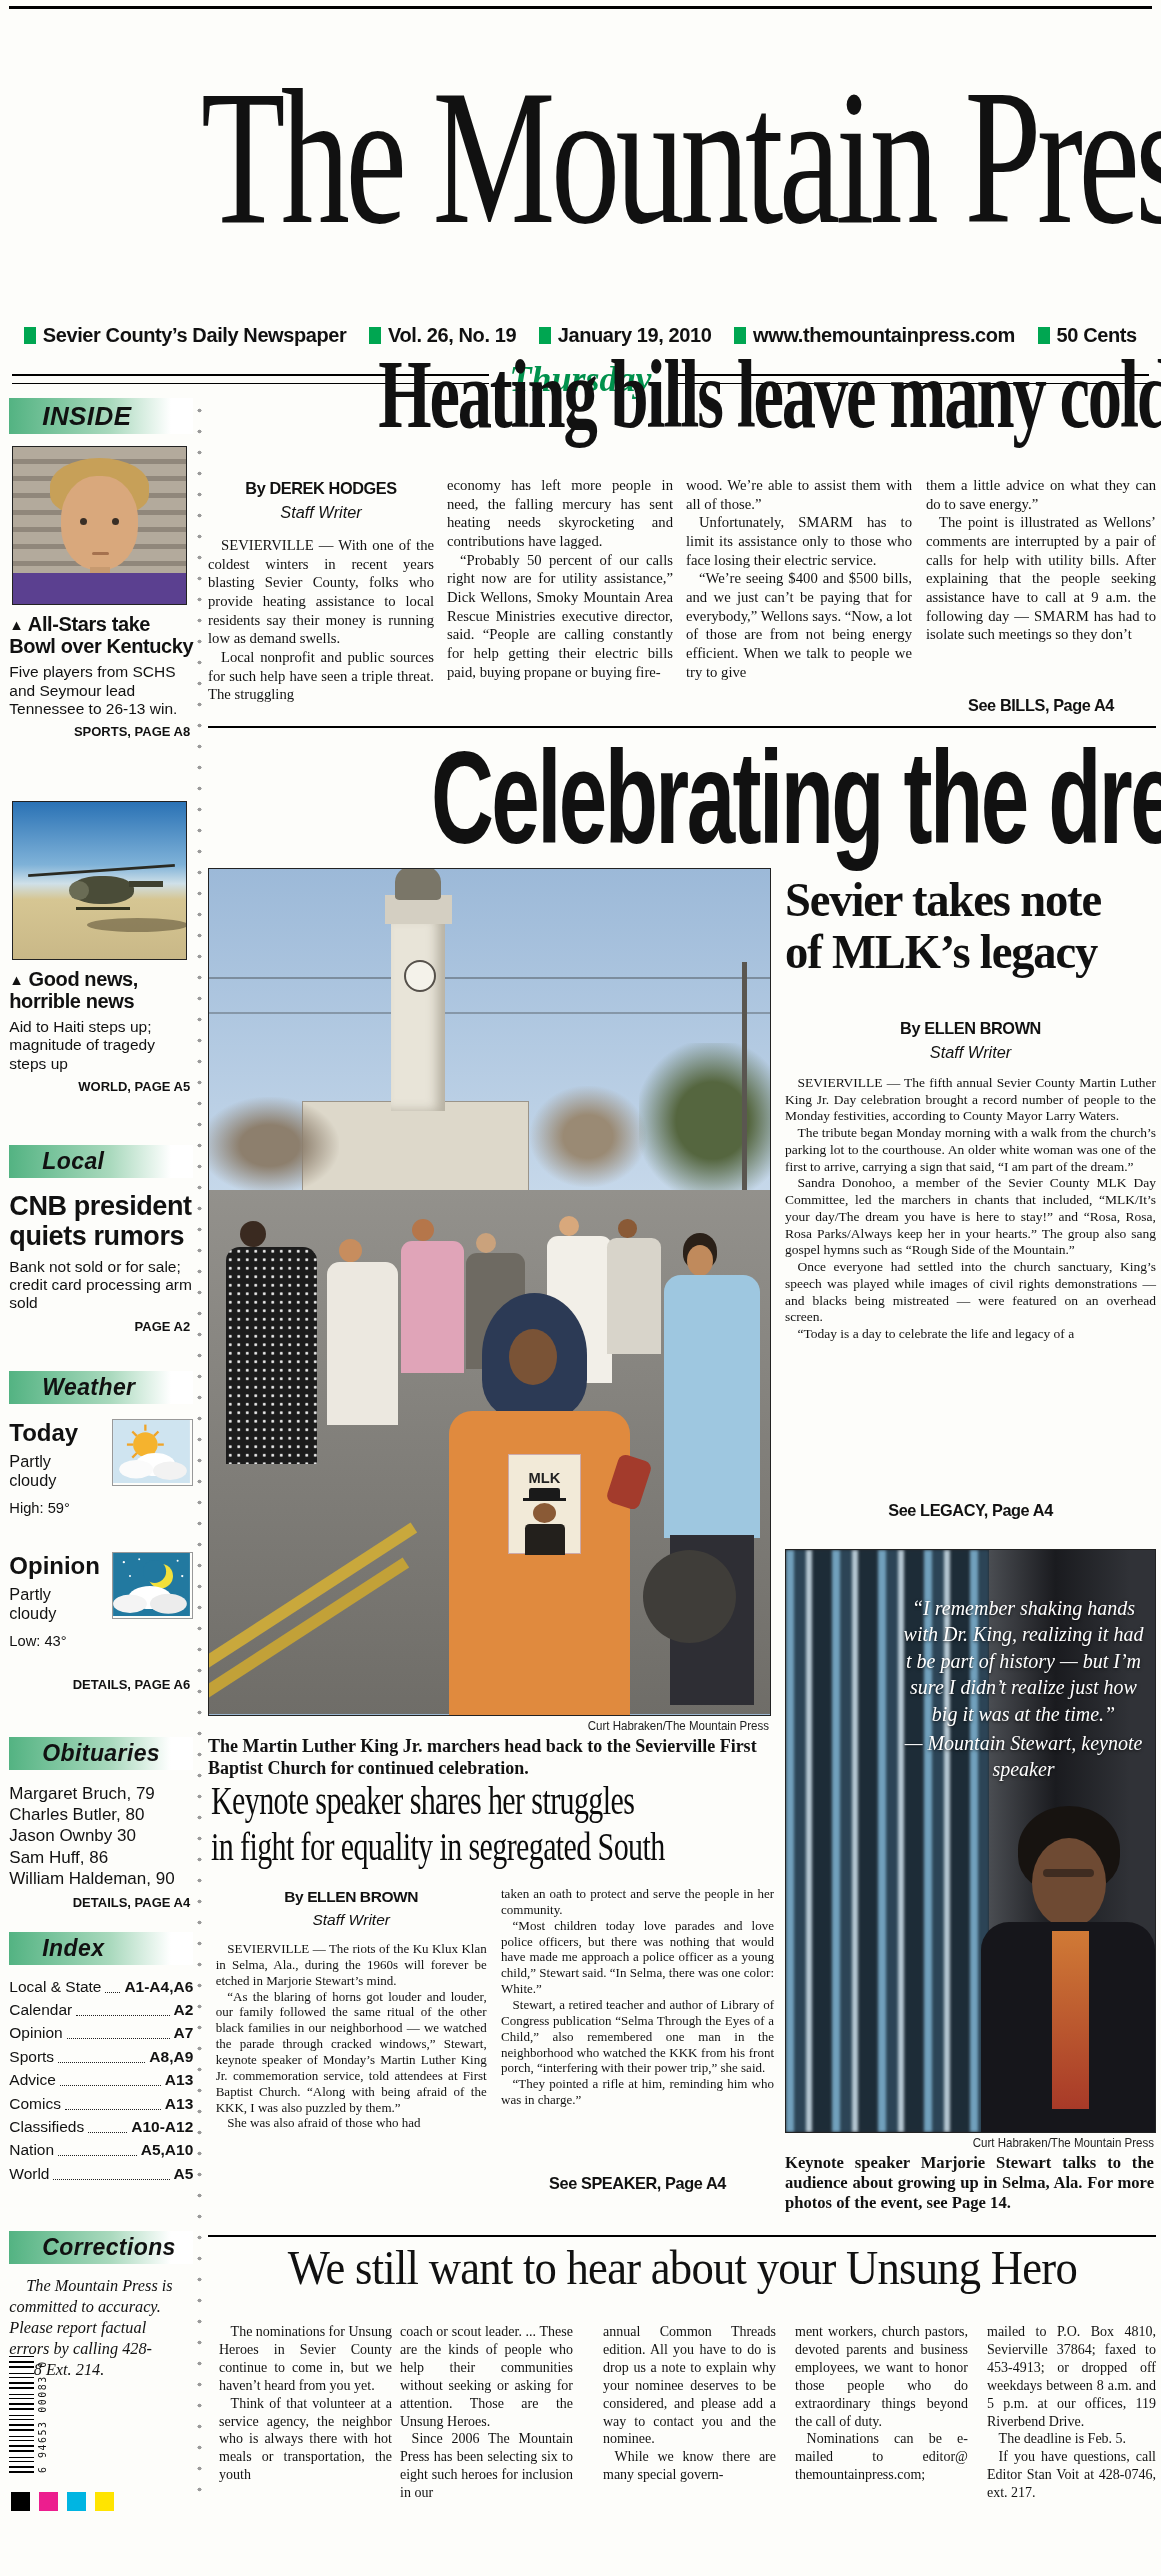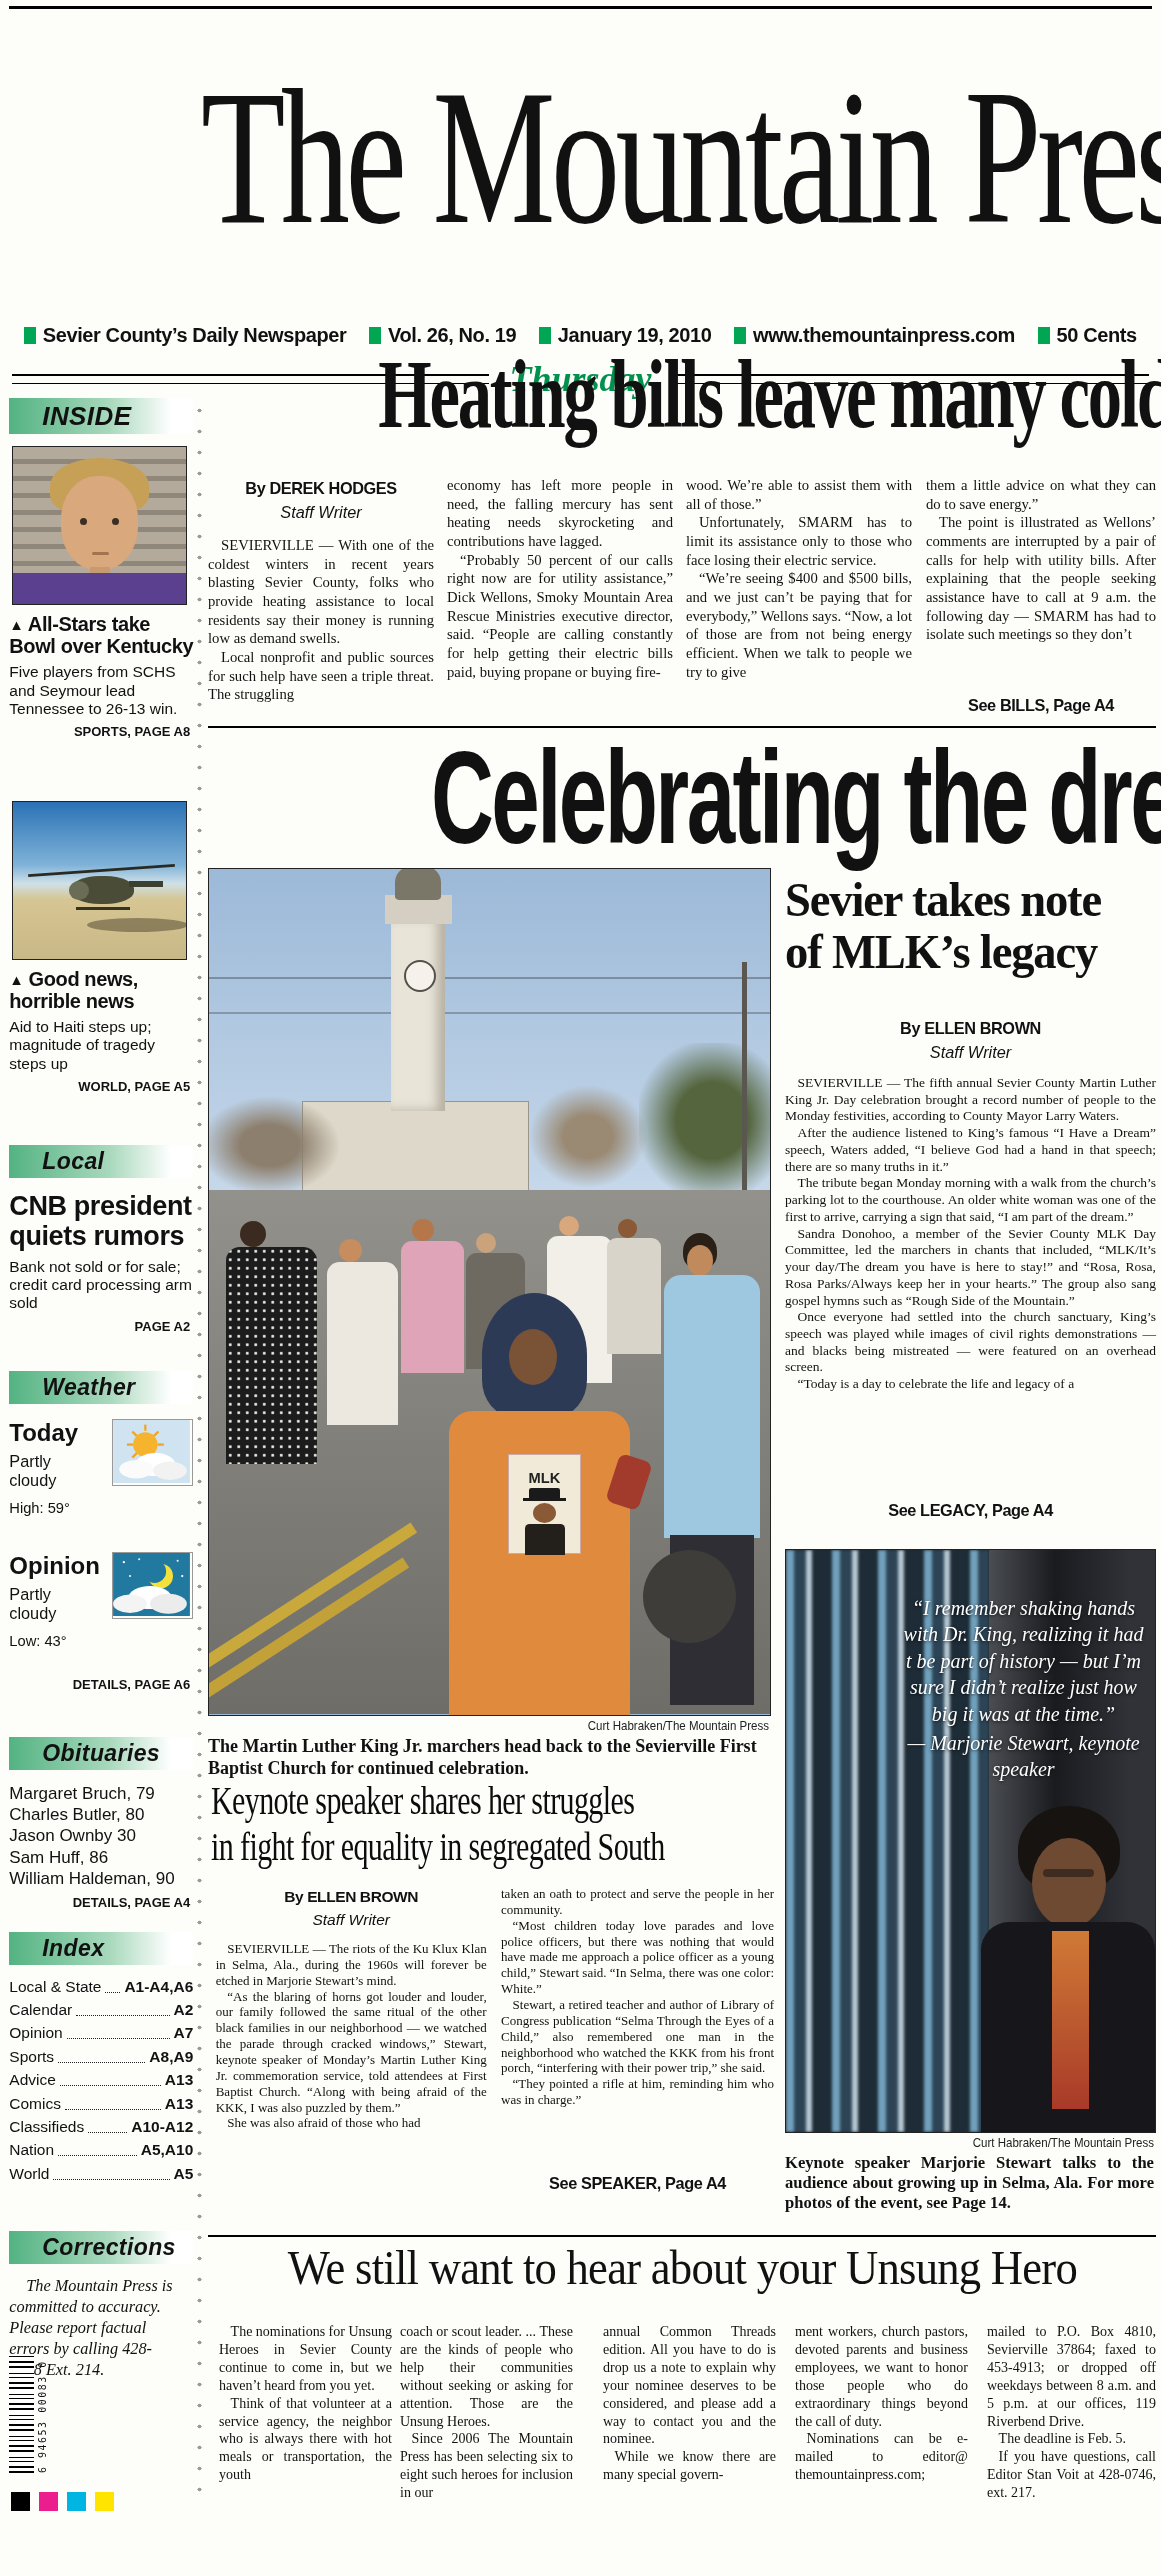--- a/index.html
+++ b/index.html
@@ -385,39 +385,38 @@
     <div class="abs" id="mlk-h" style="left:577px;top:533px;width:371px;">
       <span>Sevier takes note</span>
       <span>of MLK’s legacy</span>
     </div>
     <div class="abs byline" style="left:577px;top:678px;width:371px;">
       <div class="byname">By ELLEN BROWN</div>
       <div class="byrole">Staff Writer</div>
     </div>
     <div class="abs" id="mlk-body" style="left:577px;top:734px;width:371px;">
         <p>SEVIERVILLE — The fifth annual Sevier County Martin Luther King Jr. Day celebration brought a record number of people to the Monday festivities, according to County Mayor Larry Waters.</p>
-        <p>After the audience listened to King’s famous “I Have a Dream” speech, Waters added, “I believe God had a hand in that speech; there are so many truths in it.”</p>
         <p>The tribute began Monday morning with a walk from the church’s parking lot to the courthouse. An older white woman was one of the first to arrive, carrying a sign that said, “I am part of the dream.”</p>
         <p>Sandra Donohoo, a member of the Sevier County MLK Day Committee, led the marchers in chants that included, “MLK/It’s your day/The dream you have is here to stay!” and “Rosa, Rosa, Rosa Parks/Always keep her in your hearts.” The group also sang gospel hymns such as “Rough Side of the Mountain.”</p>
         <p>Once everyone had settled into the church sanctuary, King’s speech was played while images of civil rights demonstrations — and blacks being mistreated — were featured on an overhead screen.</p>
         <p>“Today is a day to celebrate the life and legacy of a</p>
       </div>
     <div class="abs jump" style="left:577px;top:1160px;width:371px;">See LEGACY, Page A4</div>
 
     <div class="photo" id="stewart" style="left:577px;top:1208px;width:369px;height:582px;background:#23262b;">
       <div class="ph" style="left:0;top:0;width:203px;height:100%;opacity:.85;filter:blur(1.5px);background:repeating-linear-gradient(90deg,#7fb6d6 0 7.7px,#2e4a5e 7.7px 20px,#cfe4f0 20px 26px,#1d2e3a 26px 46px);"></div>
       <div class="ph" style="left:203px;top:0;width:166px;height:100%;background:linear-gradient(90deg,#4a4d52,#1a1b1f 40%,#303237 85%);"></div>
       <div class="ph" style="left:232px;top:256px;width:102px;height:87px;background:#171310;border-radius:50% 50% 42% 42%;"></div>
       <div class="ph" style="left:246px;top:288px;width:74px;height:90px;background:#6e4a33;border-radius:50%;"></div>
       <div class="ph" style="left:257px;top:319px;width:51px;height:7.7px;background:rgba(25,20,18,.55);border-radius:3.9px;"></div>
       <div class="ph" style="left:195px;top:372px;width:174px;height:211px;background:#16161b;border-radius:28px 28px 0 0;"></div>
       <div class="ph" style="left:266px;top:381px;width:37px;height:178px;background:linear-gradient(#d07a36,#a83a28);"></div>
       <div id="pullquote">
         <div>“I remember shaking hands with Dr. King, realizing it had t be part of history — but I’m sure I didn’t realize just how big it was at the time.”</div>
-        <div id="pq-attr">— Marjorie Stewart, keynote speaker</div>
+        <div id="pq-attr">— Mountain Stewart, keynote speaker</div>
       </div>
     </div>
     <div class="abs credit" style="left:577px;top:1795px;width:369px;">Curt Habraken/The Mountain Press</div>
     <div class="abs caption" style="left:577px;top:1812px;width:369px;font-size:16.6px;text-align:justify;">Keynote speaker Marjorie Stewart talks to the audience about growing up in Selma, Ala. For more photos of the event, see Page 14.</div>
 
     <div class="abs" id="kn-h" style="left:3.1px;top:1437px;width:573px;">
       <span>Keynote speaker shares her struggles</span>
       <span>in fight for equality in segregated South</span>
     </div>
     <div class="abs byline" style="left:7.7px;top:1547px;width:271px;">

